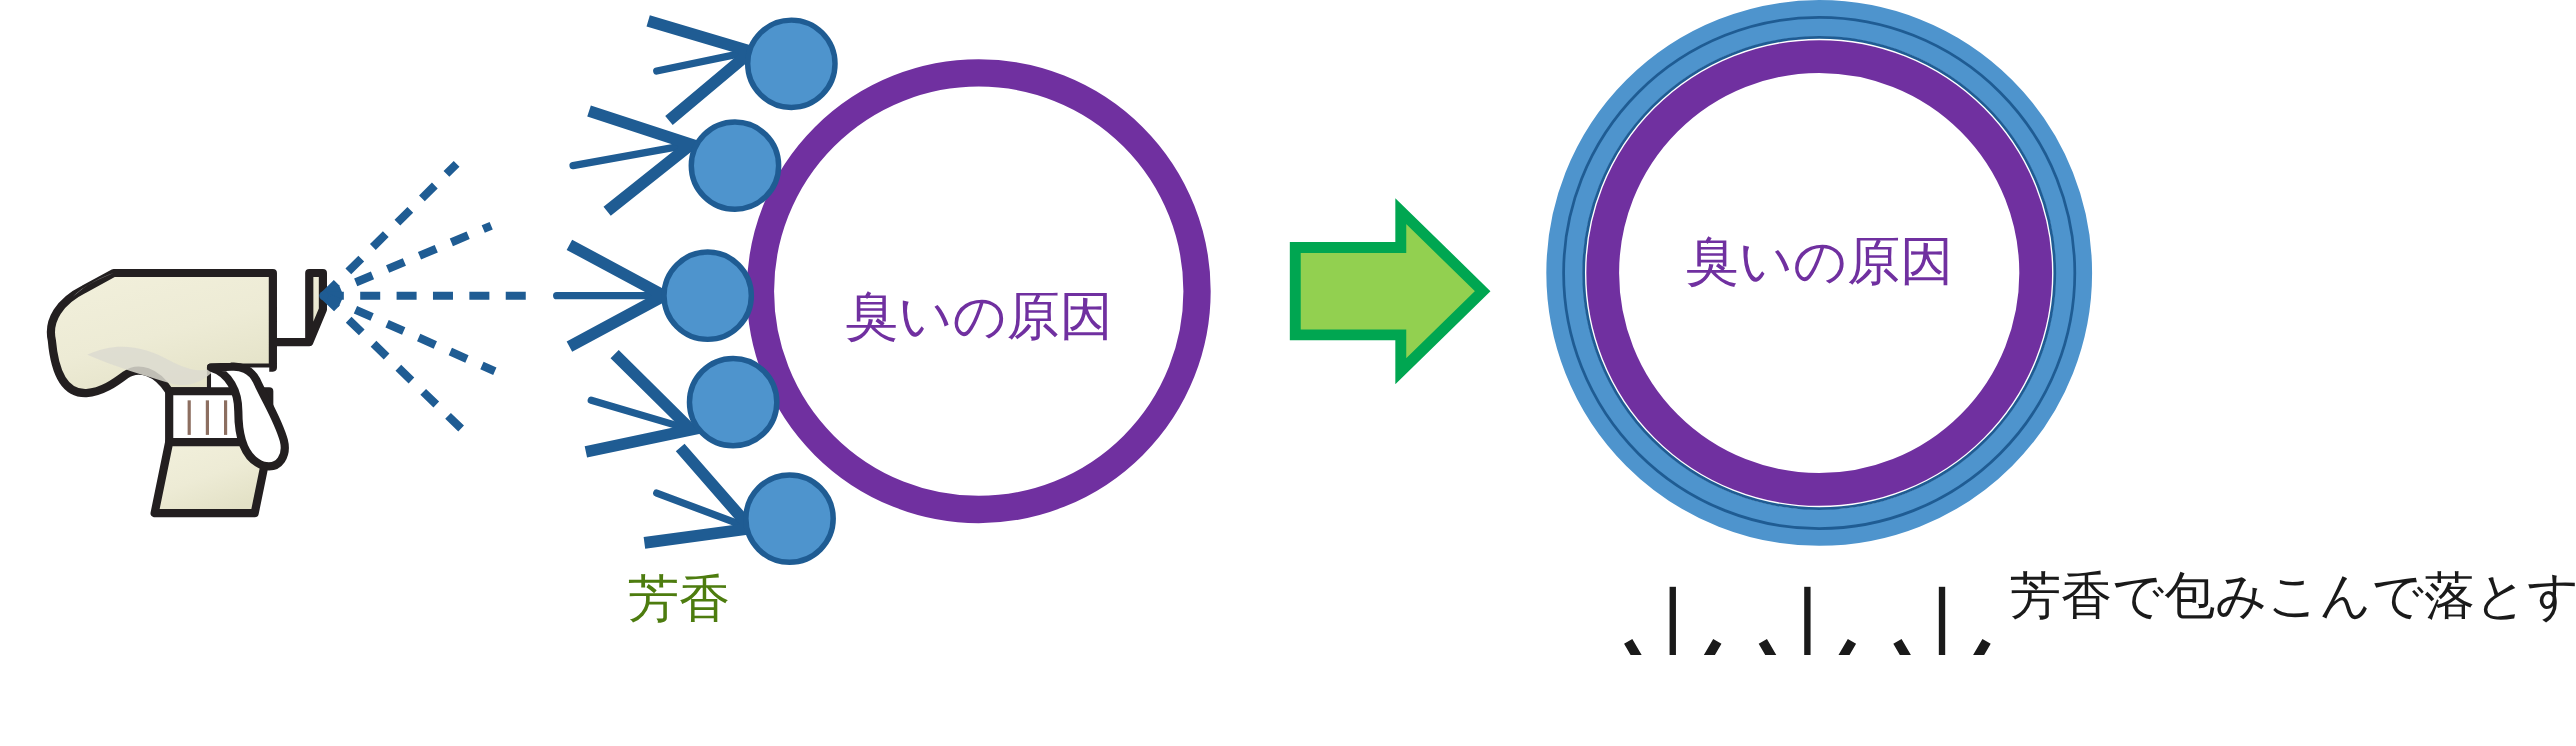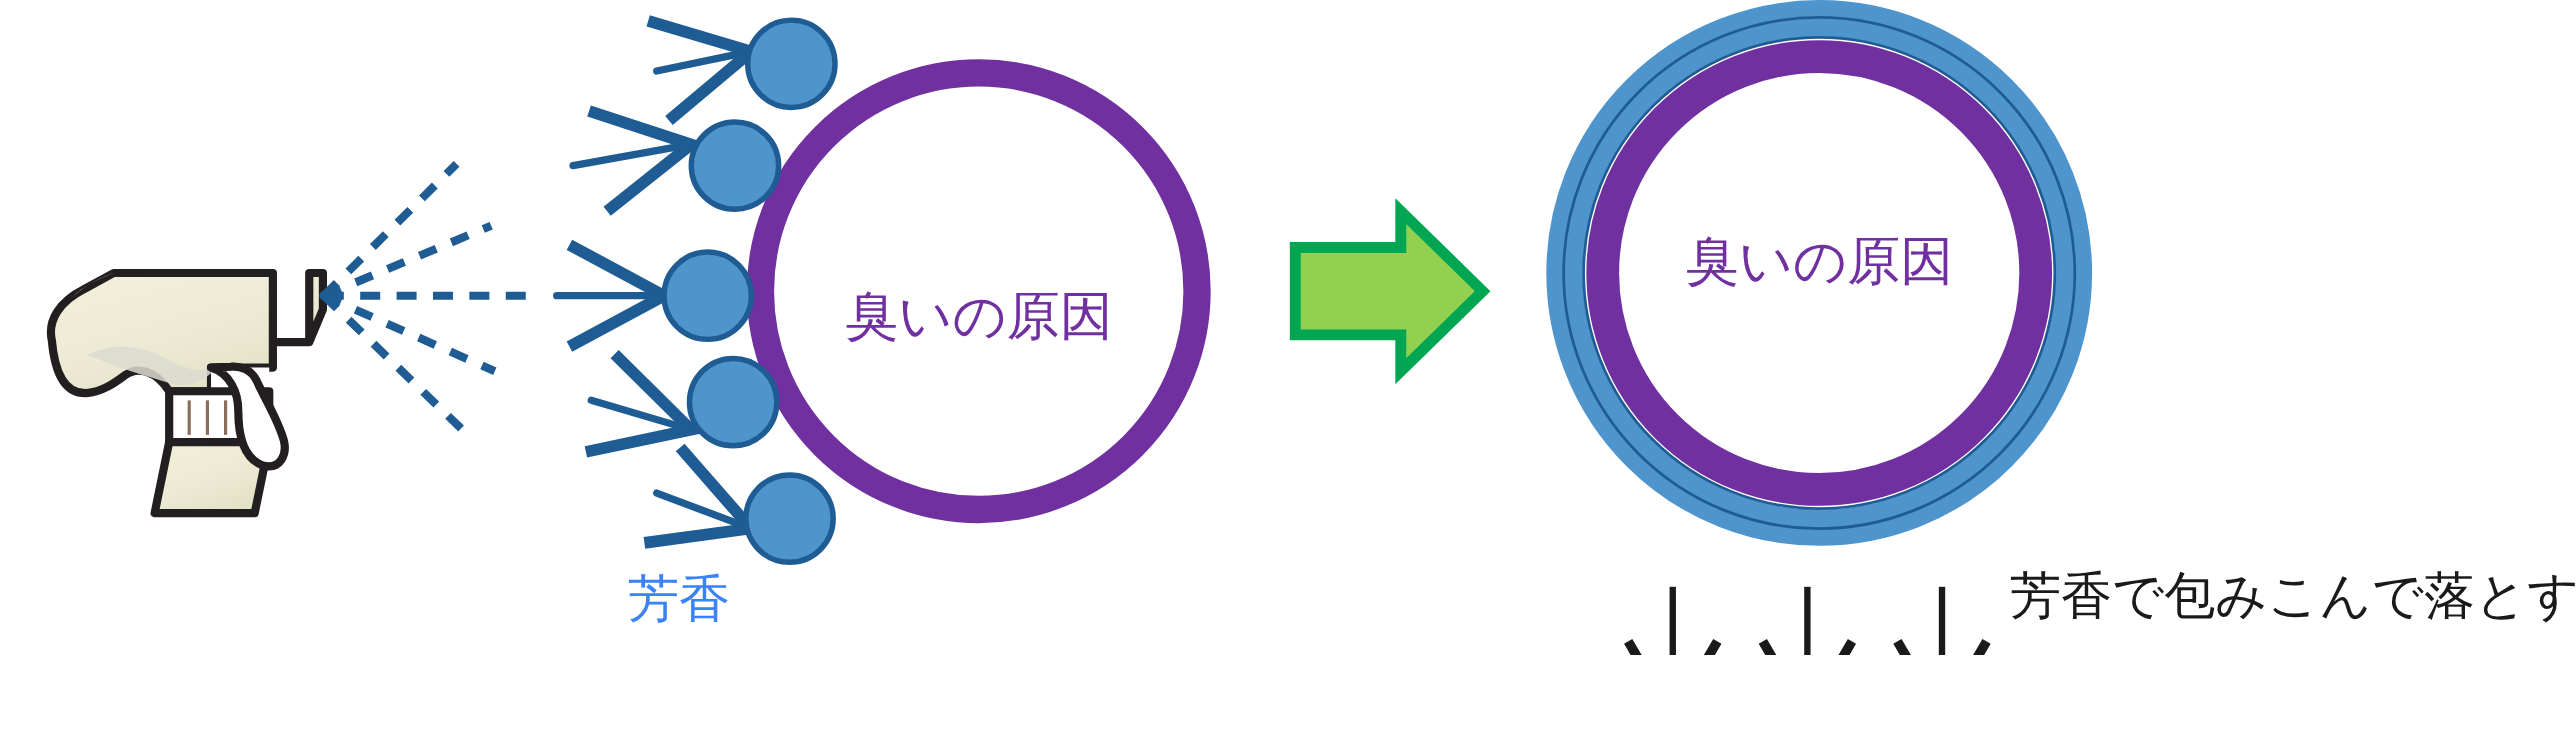--- a/index.html
+++ b/index.html
@@ -41,21 +41,21 @@
     left: 1601px;
     top: 230px;
     width: 437px;
     text-align: center;
     color: #7030A0;
     font-size: 53px;
   }
   .label-houkou {
     left: 628px;
     top: 569px;
-    color: #3b82f6;
+    color: #4d7c0f;
     font-size: 51px;
   }
   .label-tail {
     left: 2010px;
     top: 566px;
     color: #1a1a1a;
     font-size: 51px;
   }
 </style>
 </head>

